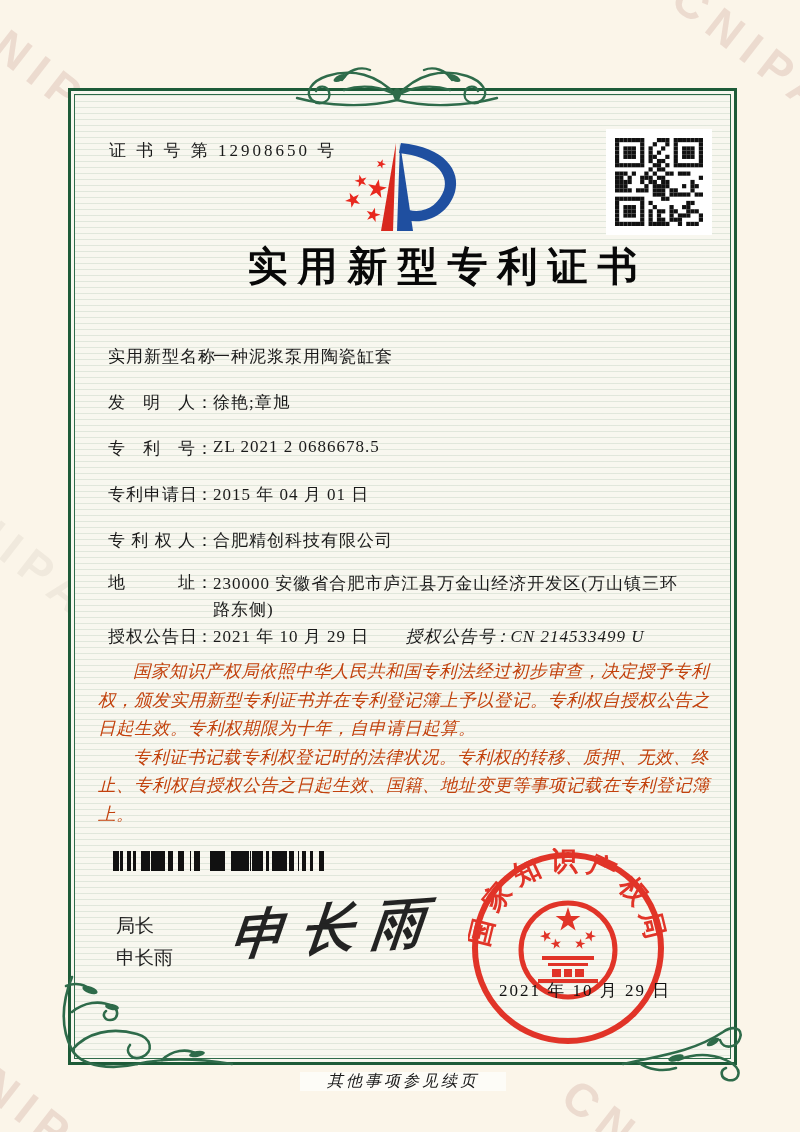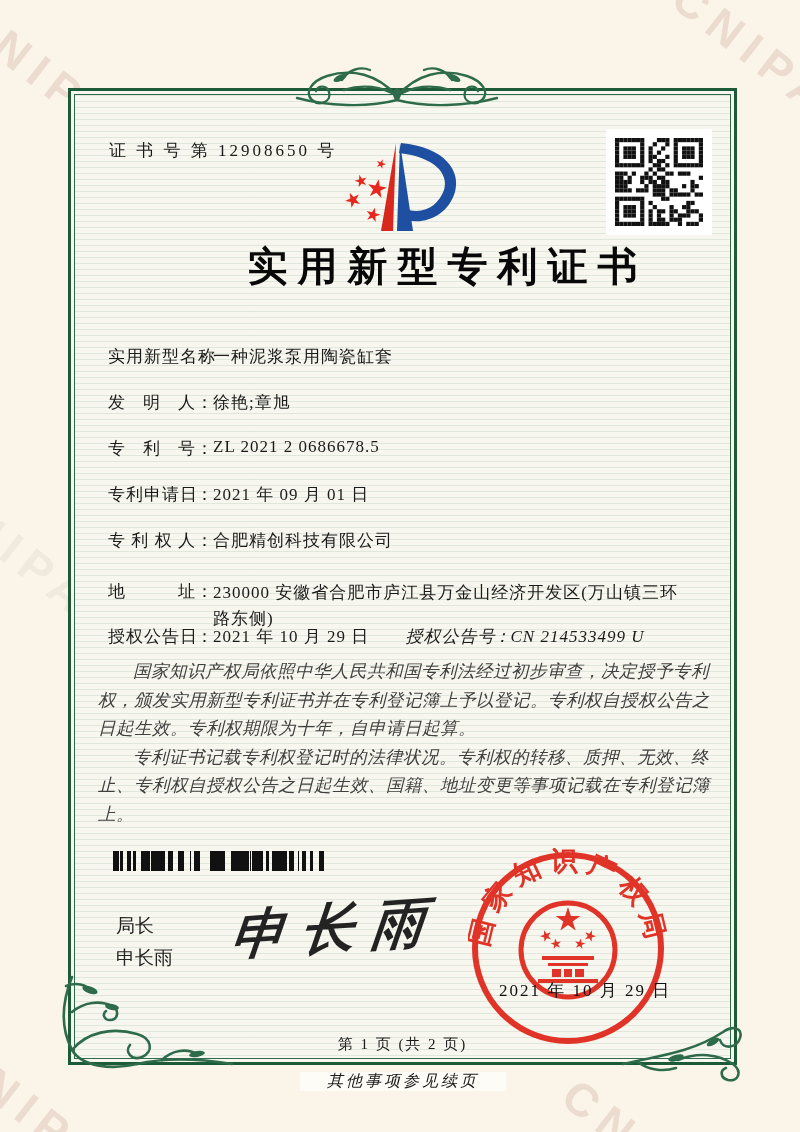--- a/index.html
+++ b/index.html
@@ -40,21 +40,21 @@
   .flabel{
     display:inline-block;width:88px;text-align:justify;text-align-last:justify;
     vertical-align:top;letter-spacing:1px;
   }
   .colon{vertical-align:top;}
   .fvalue{letter-spacing:1px;}
   .fvalue.wrap{display:inline-block;width:470px;white-space:normal;line-height:26px;vertical-align:top;}
   .pair2{margin-left:32px;font-style:italic;}
   .paragraphs{
     position:absolute;left:27px;top:566px;width:618px;
-    font-size:17.5px;line-height:28.5px;color:#404040;
+    font-size:17.5px;line-height:28.5px;color:#c2410c;
     font-style:italic;letter-spacing:0.5px;
   }
   .paragraphs p{margin:0;text-indent:2em;}
   .barcode{position:absolute;left:42px;top:760px;width:212px;height:20px;}
   .issuer-role{position:absolute;left:45px;top:822px;font-size:19px;font-family:Liberation Sans, sans-serif;color:#222;}
   .issuer-name{position:absolute;left:45px;top:854px;font-size:19px;font-family:"Liberation Sans","DejaVu Sans",sans-serif;color:#222;}
   .signature{
     position:absolute;left:160px;top:800px;width:260px;font-size:54px;
     font-style:italic;font-weight:bold;letter-spacing:16px;color:#121212;
     transform:rotate(-4deg) skewX(-10deg);opacity:0.92;white-space:nowrap;
@@ -342,26 +342,26 @@
       <div class="frow" style="top:0;">
         <span class="flabel">实用新型名称</span><span class="colon">：</span><span class="fvalue">一种泥浆泵用陶瓷缸套</span>
       </div>
       <div class="frow" style="top:46px;">
         <span class="flabel">发明人</span><span class="colon">：</span><span class="fvalue">徐艳;章旭</span>
       </div>
       <div class="frow" style="top:92px;">
         <span class="flabel">专利号</span><span class="colon">：</span><span class="fvalue">ZL 2021 2 0686678.5</span>
       </div>
       <div class="frow" style="top:138px;">
-        <span class="flabel">专利申请日</span><span class="colon">：</span><span class="fvalue">2021 年 09 月 01 日</span>
+        <span class="flabel">专利申请日</span><span class="colon">：</span><span class="fvalue">2015 年 04 月 01 日</span>
       </div>
       <div class="frow" style="top:184px;">
         <span class="flabel">专利权人</span><span class="colon">：</span><span class="fvalue">合肥精创科技有限公司</span>
       </div>
-      <div class="frow" style="top:226px;margin-top:9px;">
+      <div class="frow" style="top:226px;">
         <span class="flabel">地址</span><span class="colon">：</span><span class="fvalue wrap">230000 安徽省合肥市庐江县万金山经济开发区(万山镇三环路东侧)</span>
       </div>
       <div class="frow" style="top:280px;">
         <span><span class="flabel">授权公告日</span><span class="colon">：</span><span class="fvalue">2021 年 10 月 29 日</span></span>
         <span class="pair2"><span class="flabel">授权公告号</span><span class="colon">：</span><span class="fvalue">CN 214533499 U</span></span>
       </div>
     </div>
 
     <div class="paragraphs">
       <p>国家知识产权局依照中华人民共和国专利法经过初步审查，决定授予专利权，颁发实用新型专利证书并在专利登记簿上予以登记。专利权自授权公告之日起生效。专利权期限为十年，自申请日起算。</p>
@@ -460,21 +460,20 @@
         <rect x="74" y="108" width="52" height="4"></rect>
         <rect x="80" y="115" width="40" height="3"></rect>
         <rect x="84" y="121" width="9" height="8"></rect>
         <rect x="107" y="121" width="9" height="8"></rect>
         <rect x="96" y="121" width="8" height="8"></rect>
         <rect x="70" y="131" width="60" height="4"></rect>
       </g>
     </svg>
     <div class="seal-date">2021 年 10 月 29 日</div>
 
-    <div class="page-num">第 1 页 (共 2 页)</div>
   </div>
 
   <svg class="ornament" style="left:282px;top:56px;" width="230" height="58" viewBox="0 0 230 58">
     <g fill="none" stroke="#2e6b4a" stroke-width="2.4" stroke-linecap="round">
       <path d="M115 40 C 95 18 70 12 45 20 C 30 25 22 36 30 44 C 38 51 50 45 47 36 C 45 29 36 29 34 35"></path>
       <path d="M115 40 C 100 30 80 28 62 34"></path>
       <path d="M115 40 C 135 18 160 12 185 20 C 200 25 208 36 200 44 C 192 51 180 45 183 36 C 185 29 194 29 196 35"></path>
       <path d="M115 40 C 130 30 150 28 168 34"></path>
       <path d="M15 42 C 45 50 85 52 115 44 C 145 52 185 50 215 42"></path>
       <path d="M60 24 C 66 14 78 10 88 14"></path>

